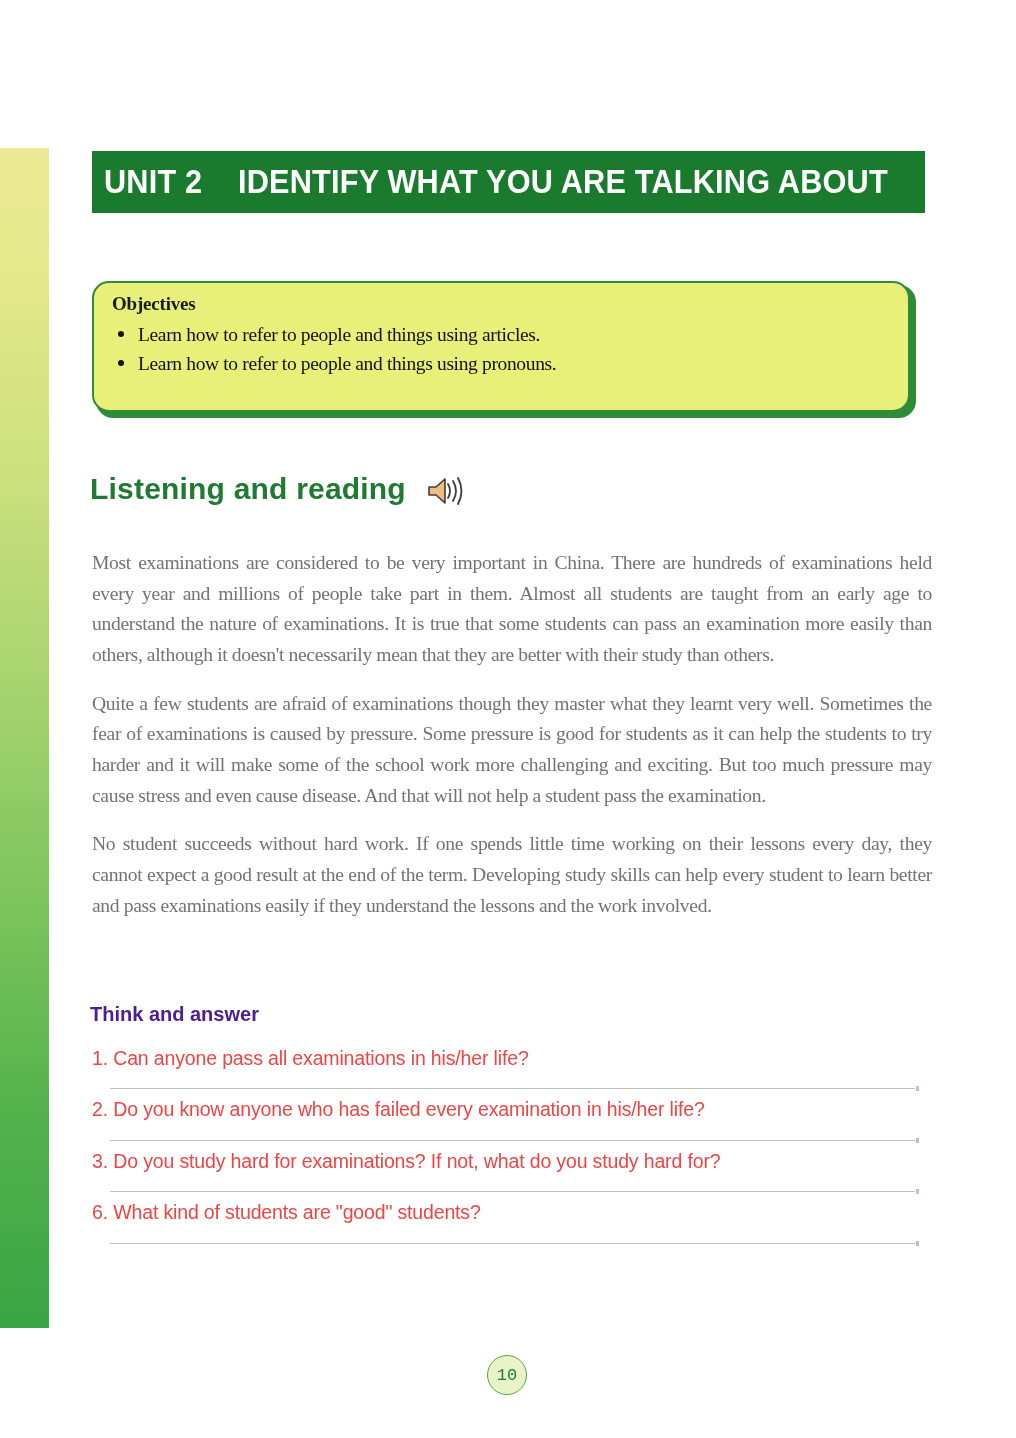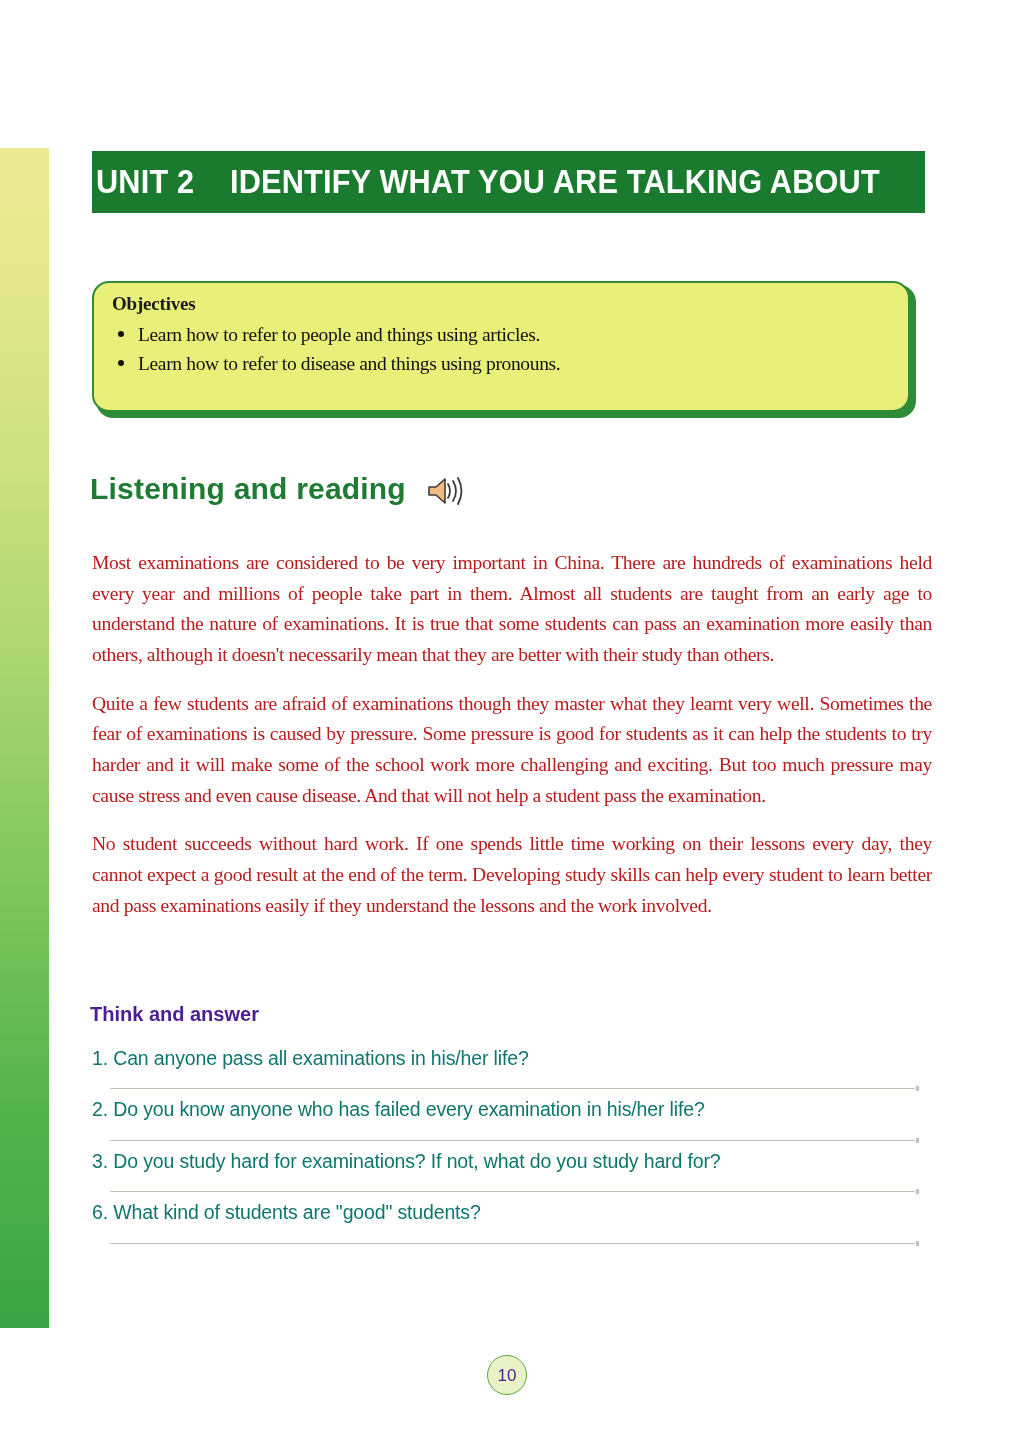--- a/index.html
+++ b/index.html
@@ -40,21 +40,21 @@
     top: 151px;
     width: 833px;
     height: 62px;
     background: #1a7a2e;
     display: flex;
     align-items: center;
   }
   .unit-bar-inner {
     display: flex;
     align-items: baseline;
-    padding-left: 4px;
+    padding-left: 12px;
     white-space: nowrap;
   }
   .unit-label, .unit-title {
     color: #ffffff;
     font-family: "Liberation Sans", sans-serif;
     font-weight: bold;
     font-size: 33px;
     letter-spacing: 0.2px;
     transform: scaleX(0.93);
     transform-origin: left center;
@@ -139,21 +139,21 @@
   
   .article {
     position: absolute;
     left: 92px;
     top: 548px;
     width: 840px;
   }
   .article p {
     font-family: "Liberation Serif", serif;
     font-size: 19.6px;
-    color: #b91c1c;
+    color: #737373;
     line-height: 1.565;
     margin: 0 0 18px 0;
     text-align: justify;
     letter-spacing: -0.33px;
     word-spacing: -0.2px;
   }
   .article p:last-child { margin-bottom: 12px; }
 
   
   .qa-block {
@@ -167,21 +167,21 @@
     font-weight: bold;
     font-size: 20px;
     color: #4c1d95;
     margin: 0 0 12px 0;
     letter-spacing: 0px;
   }
   .qa-item { margin-bottom: 0px; }
   .qa-text {
     font-family: "Liberation Sans", sans-serif;
     font-size: 19.5px;
-    color: #0f766e;
+    color: #ef4444;
     line-height: 1.2;
     padding: 9px 0 0 2px;
     letter-spacing: -0.15px;
   }
   .qa-line {
     position: relative;
     height: 1px;
     margin: 18px 0 0 20px;
     width: 805px;
     background: #b6c7b4;
@@ -204,44 +204,44 @@
     width: 38px;
     height: 38px;
     border-radius: 50%;
     background: #eaf2c8;
     border: 1.5px solid #5aa83c;
     display: flex;
     align-items: center;
     justify-content: center;
   }
   .page-number span {
-    font-family: Liberation Sans, sans-serif;
+    font-family: Liberation Mono, monospace;
     font-size: 17px;
-    color: #4c1d95;
+    color: #15803d;
     line-height: 1;
   }
 </style>
 </head>
 <body>
 
 <div class="side-band"></div>
 
 <div class="unit-bar">
   <div class="unit-bar-inner">
     <span class="unit-label">UNIT 2</span>
     <span class="unit-title">IDENTIFY WHAT YOU ARE TALKING ABOUT</span>
   </div>
 </div>
 
 <div class="objectives-shadow"></div>
 <div class="objectives-box">
   <div class="obj-heading">Objectives</div>
   <ul class="obj-list">
     <li><span class="bullet"></span><span>Learn how to refer to people and things using articles.</span></li>
-    <li><span class="bullet"></span><span>Learn how to refer to disease and things using pronouns.</span></li>
+    <li><span class="bullet"></span><span>Learn how to refer to people and things using pronouns.</span></li>
   </ul>
 </div>
 
 <div class="section-heading">
   <span class="title">Listening and reading</span>
   <span class="speaker-icon">
     <svg width="40" height="30" viewBox="0 0 40 30" xmlns="http://www.w3.org/2000/svg">
       <path d="M3 11 L10 11 L19 3 L19 27 L10 19 L3 19 Z" fill="#f2bb80" stroke="#3b3b3b" stroke-width="1.6" stroke-linejoin="round"></path>
       <path d="M22 8 Q26 15 22 22" fill="none" stroke="#3b3b3b" stroke-width="1.8" stroke-linecap="round"></path>
       <path d="M27 5 Q33 15 27 25" fill="none" stroke="#3b3b3b" stroke-width="1.8" stroke-linecap="round"></path>

